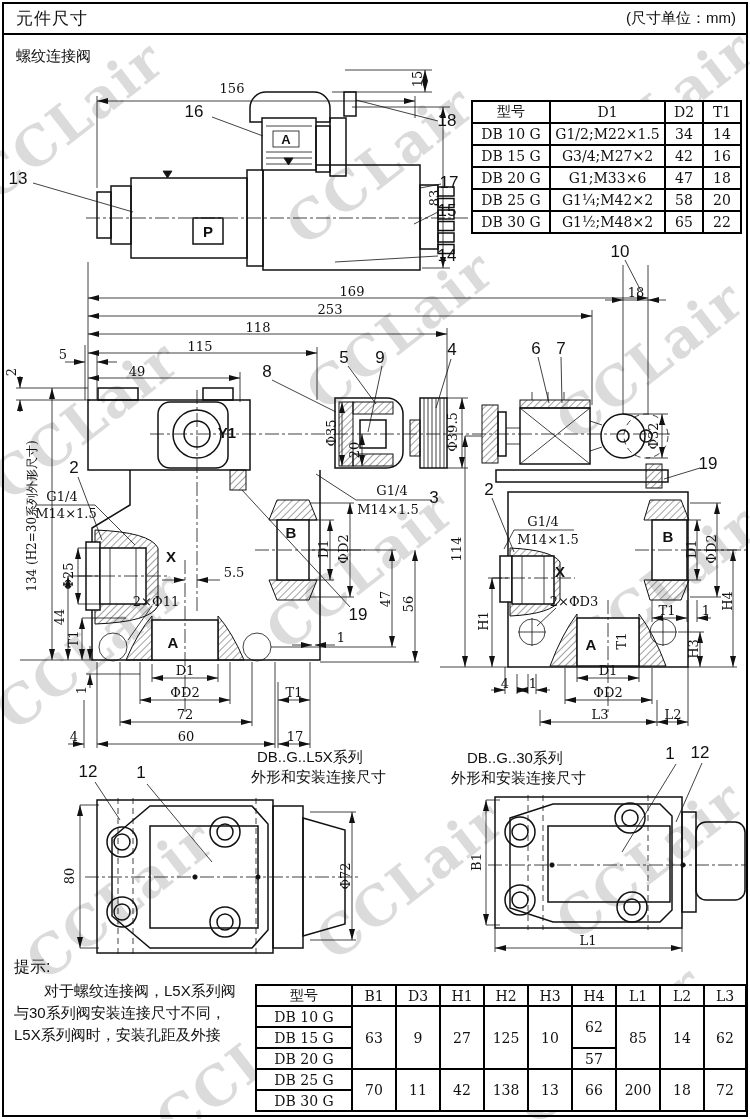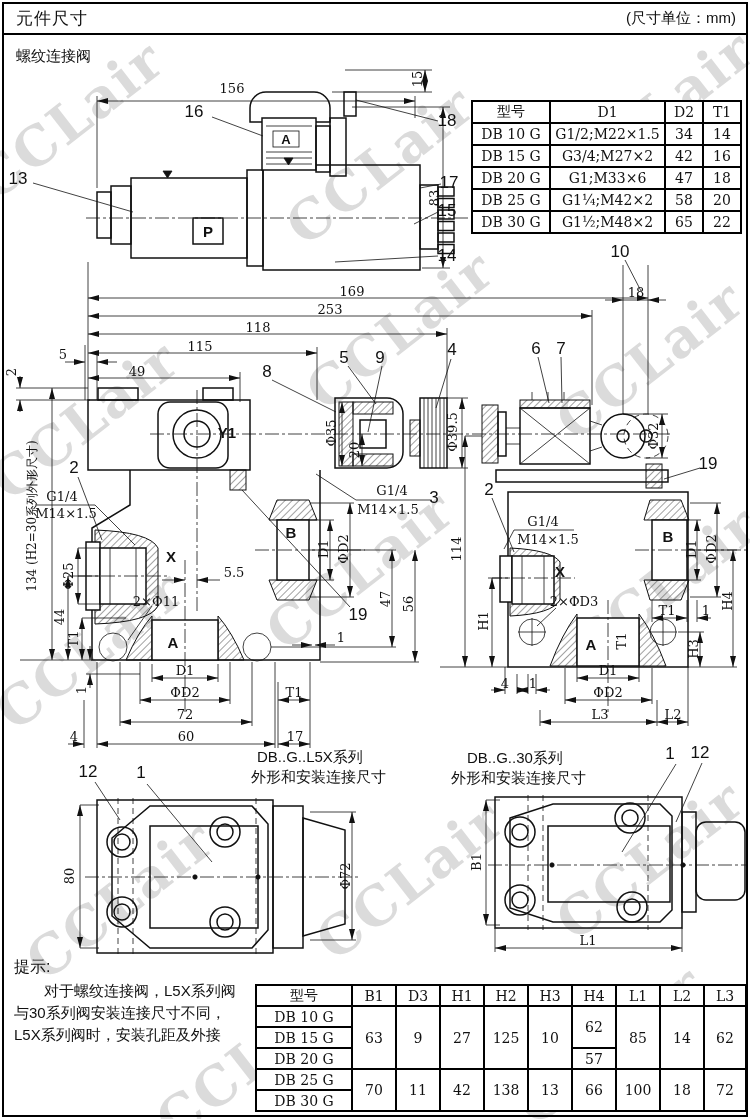--- a/index.html
+++ b/index.html
@@ -604,21 +604,21 @@
       <td>57</td>
     </tr>
     <tr>
       <td>DB 25 G</td>
       <td rowspan="2">70</td>
       <td rowspan="2">11</td>
       <td rowspan="2">42</td>
       <td rowspan="2">138</td>
       <td rowspan="2">13</td>
       <td rowspan="2">66</td>
-      <td rowspan="2">100</td>
+      <td rowspan="2">200</td>
       <td rowspan="2">18</td>
       <td rowspan="2">72</td>
     </tr>
     <tr>
           <td>DB 30 G</td>
         </tr>
   </tbody>
     </table>
 
 </div>

